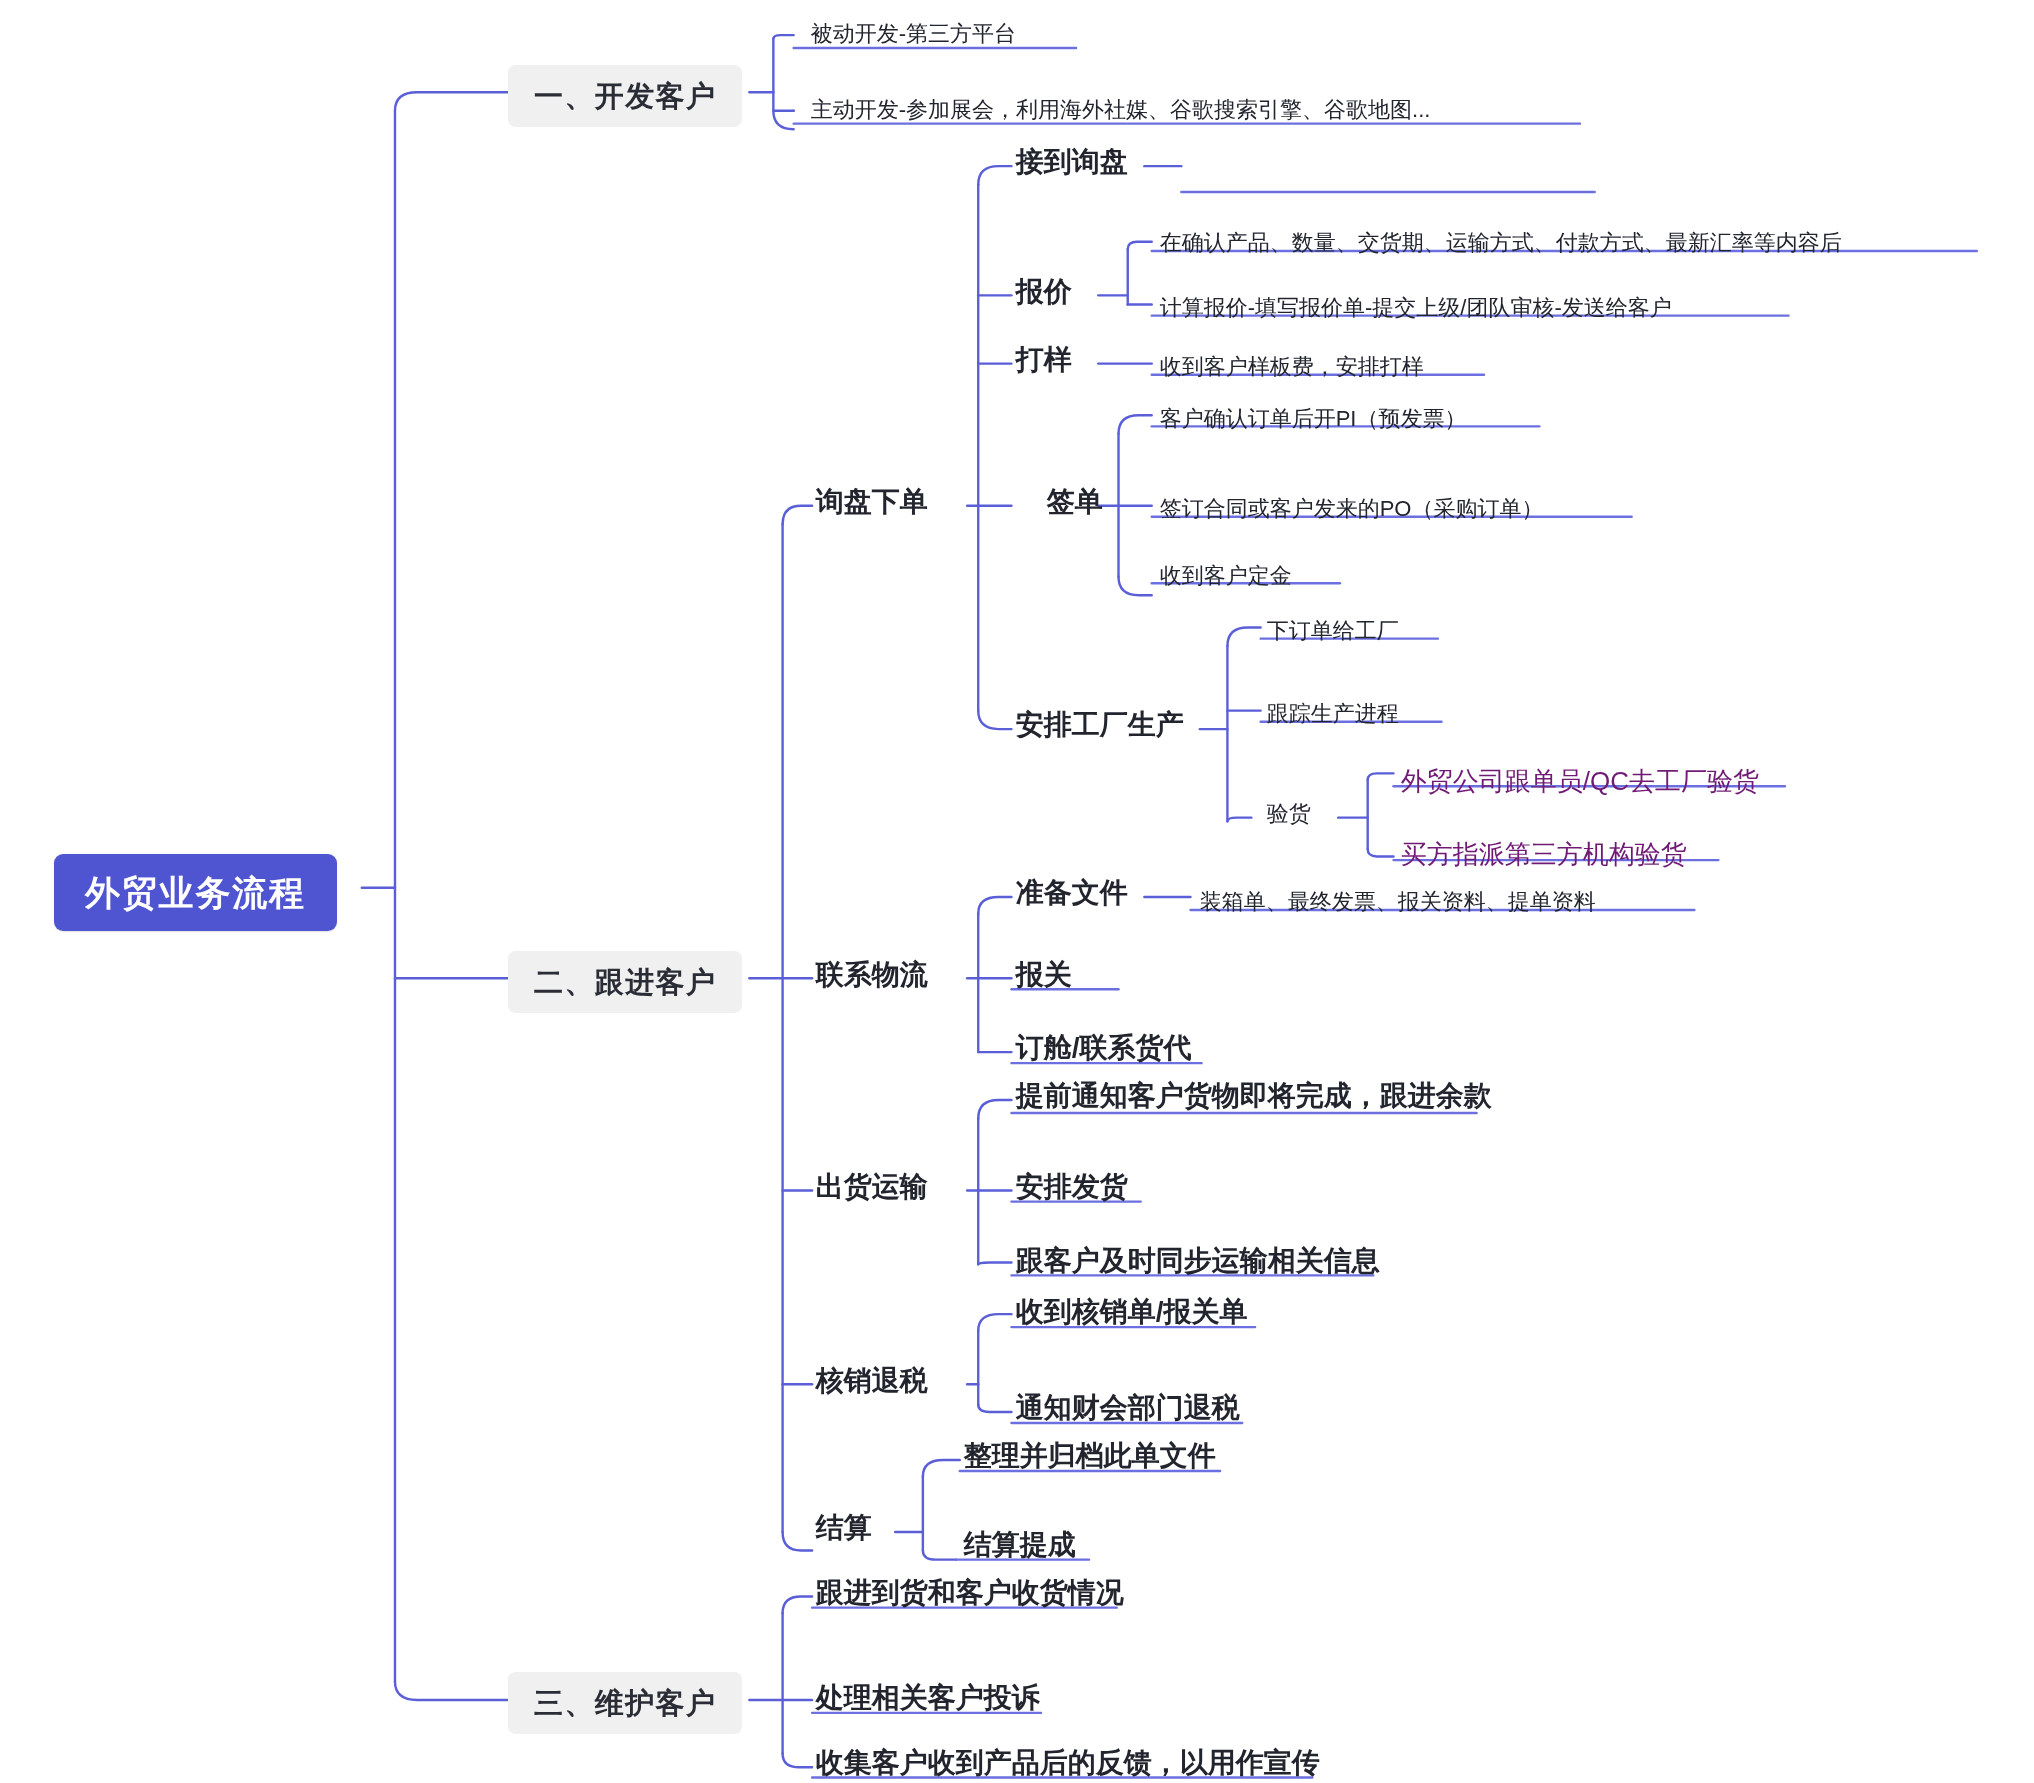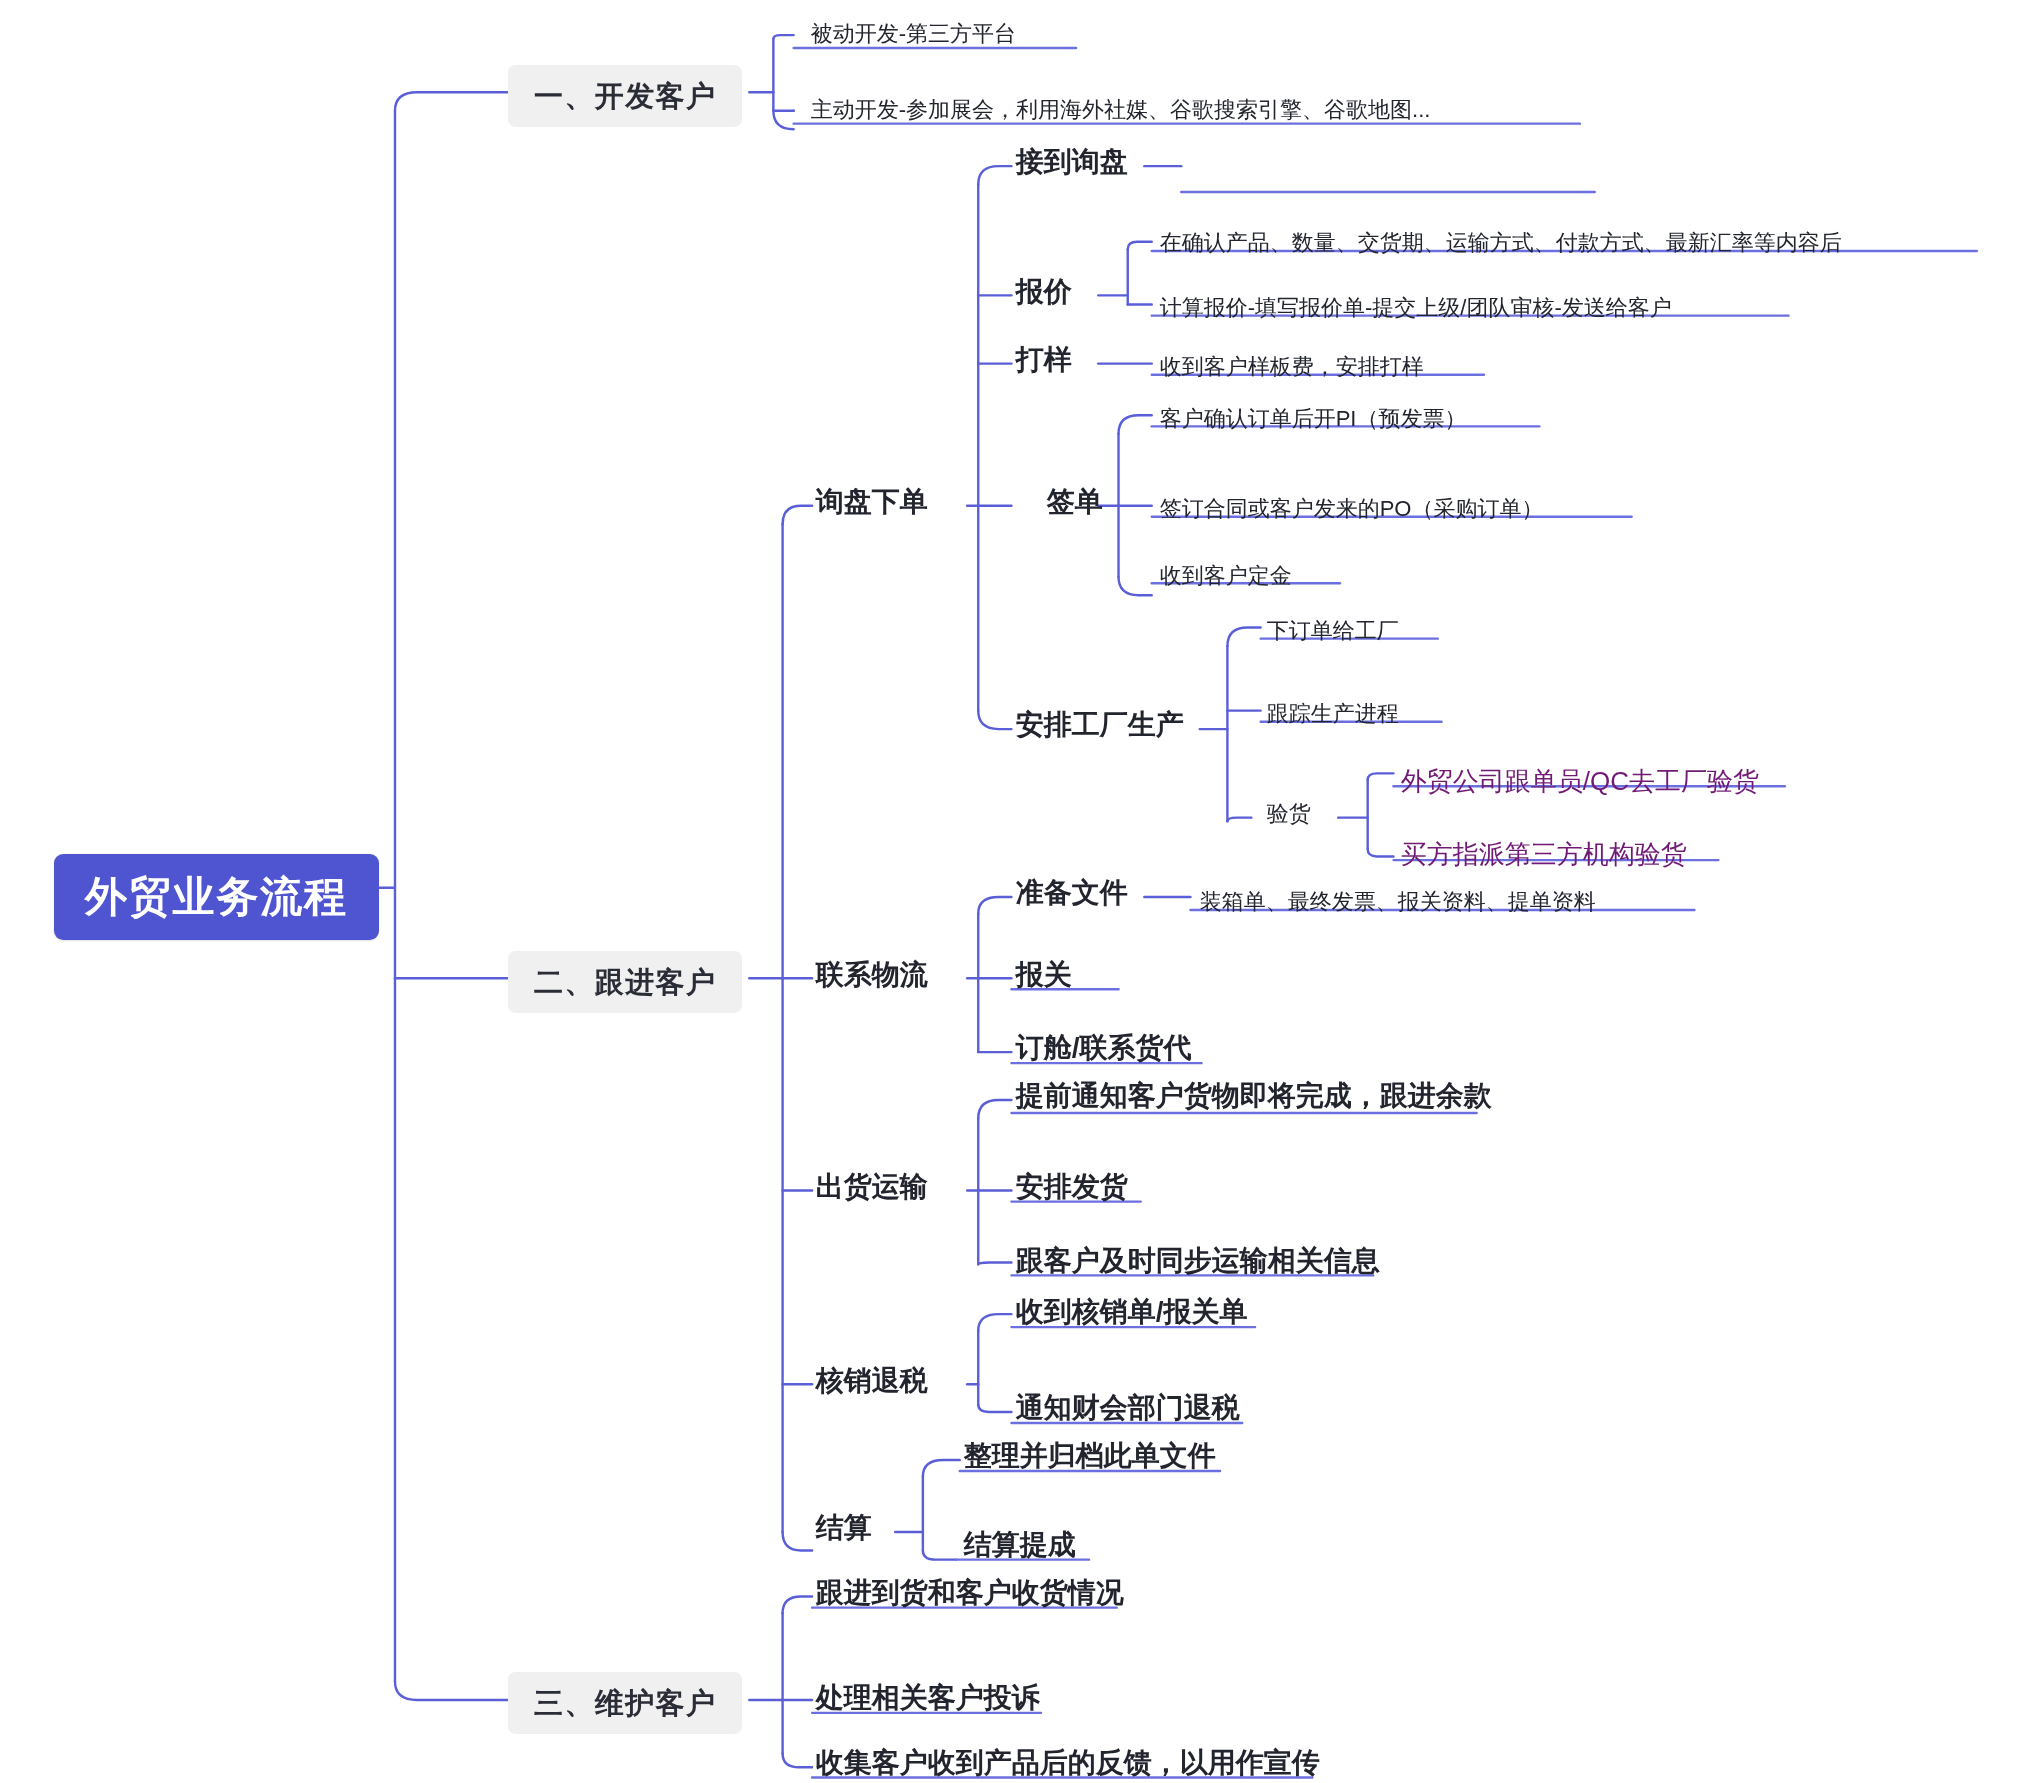--- a/index.html
+++ b/index.html
@@ -29,21 +29,21 @@
   .node {
     position: absolute;
     white-space: nowrap;
     box-sizing: border-box;
     line-height: 1.25;
   }
   
   .root {
     background: #4f54d0;
     color: #ffffff;
-    font-size: 42px;
+    font-size: 35px;
     font-weight: 700;
     letter-spacing: 1.8px;
     border-radius: 9.2px;
     padding: 16.6px 31px;
     box-shadow: 0 0.9px 1.8px rgba(0,0,0,0.12);
   }
   
   .lv1 {
     background: #f0f0f0;
     color: #2a2c36;

